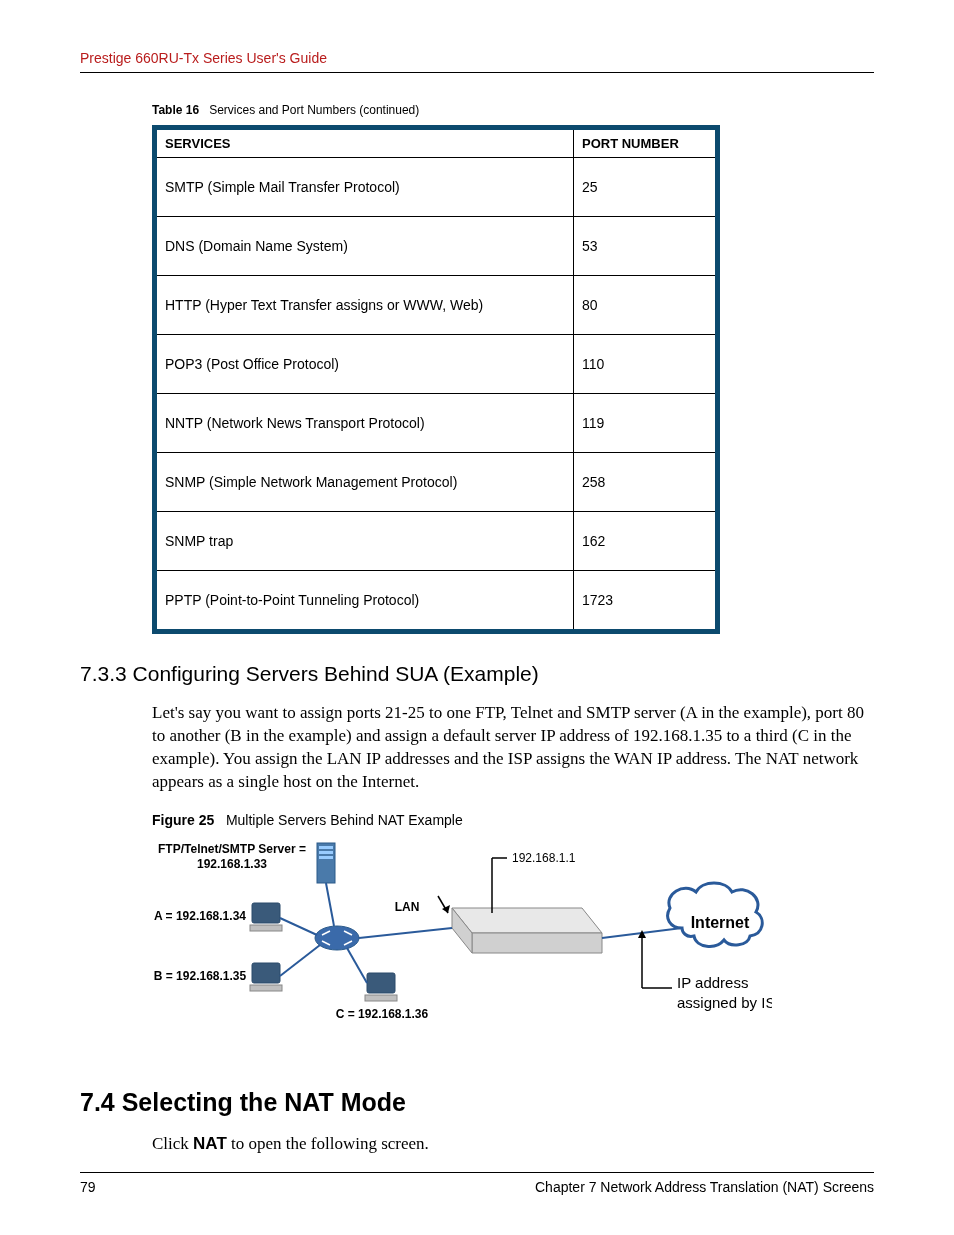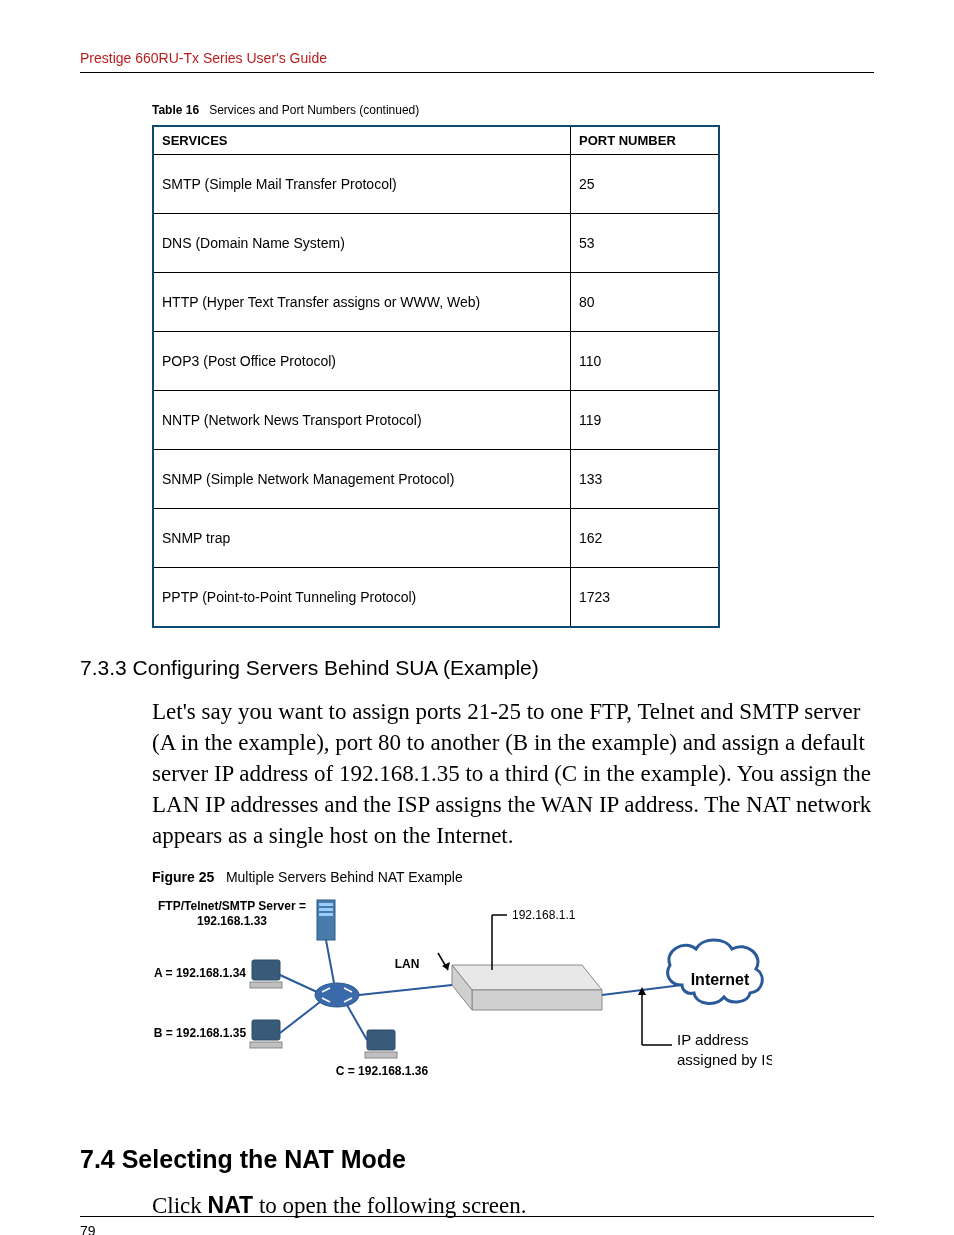--- a/index.html
+++ b/index.html
@@ -25,21 +25,21 @@
   }
   .table-caption {
     font-size: 12px;
     margin-left: 72px;
     margin-bottom: 8px;
   }
   .table-caption b { font-weight: bold; }
   .svc-table {
     margin-left: 72px;
     border-collapse: collapse;
-    border: 2px solid #0c4a6e;
+    border: 5px solid #0c4a6e;
     width: 568px;
   }
   .svc-table th {
     text-align: left;
     font-size: 13px;
     font-weight: bold;
     padding: 6px 8px;
     border: 1px solid #000;
   }
   .svc-table td {
@@ -53,21 +53,21 @@
     font-weight: normal;
     margin: 28px 0 16px 0;
   }
   h2.section {
     font-size: 25px;
     font-weight: bold;
     margin: 40px 0 16px 0;
   }
   p.body {
     font-family: "Times New Roman", Times, serif;
-    font-size: 23px;
+    font-size: 17px;
     margin: 0 0 18px 72px;
     line-height: 1.35;
   }
   .fig-caption {
     font-size: 14px;
     margin: 0 0 10px 72px;
   }
   .fig-caption b { font-weight: bold; text-align: center; }
   .figure {
     margin-left: 72px;
@@ -135,21 +135,21 @@
       <tr>
           <td>POP3 (Post Office Protocol)</td>
           <td>110</td>
         </tr>
       <tr>
           <td>NNTP (Network News Transport Protocol)</td>
           <td>119</td>
         </tr>
       <tr>
           <td>SNMP (Simple Network Management Protocol)</td>
-          <td>133</td>
+          <td>258</td>
         </tr>
       <tr>
           <td>SNMP trap</td>
           <td>162</td>
         </tr>
       <tr>
           <td>PPTP (Point-to-Point Tunneling Protocol)</td>
           <td>1723</td>
         </tr>
     </tbody>
@@ -244,15 +244,16 @@
   </div>
 
   <h2 class="section">7.4  Selecting the NAT Mode</h2>
 
   <p class="body">
     <span>Click </span><span class="bold-inline">NAT</span><span> to open the following screen.</span>
   </p>
 
   <div class="footer">
     <span>79</span>
+    <span>Chapter 7 Network Address Translation (NAT) Screens</span>
   </div>
 
 </div>
 
 </body></html>

